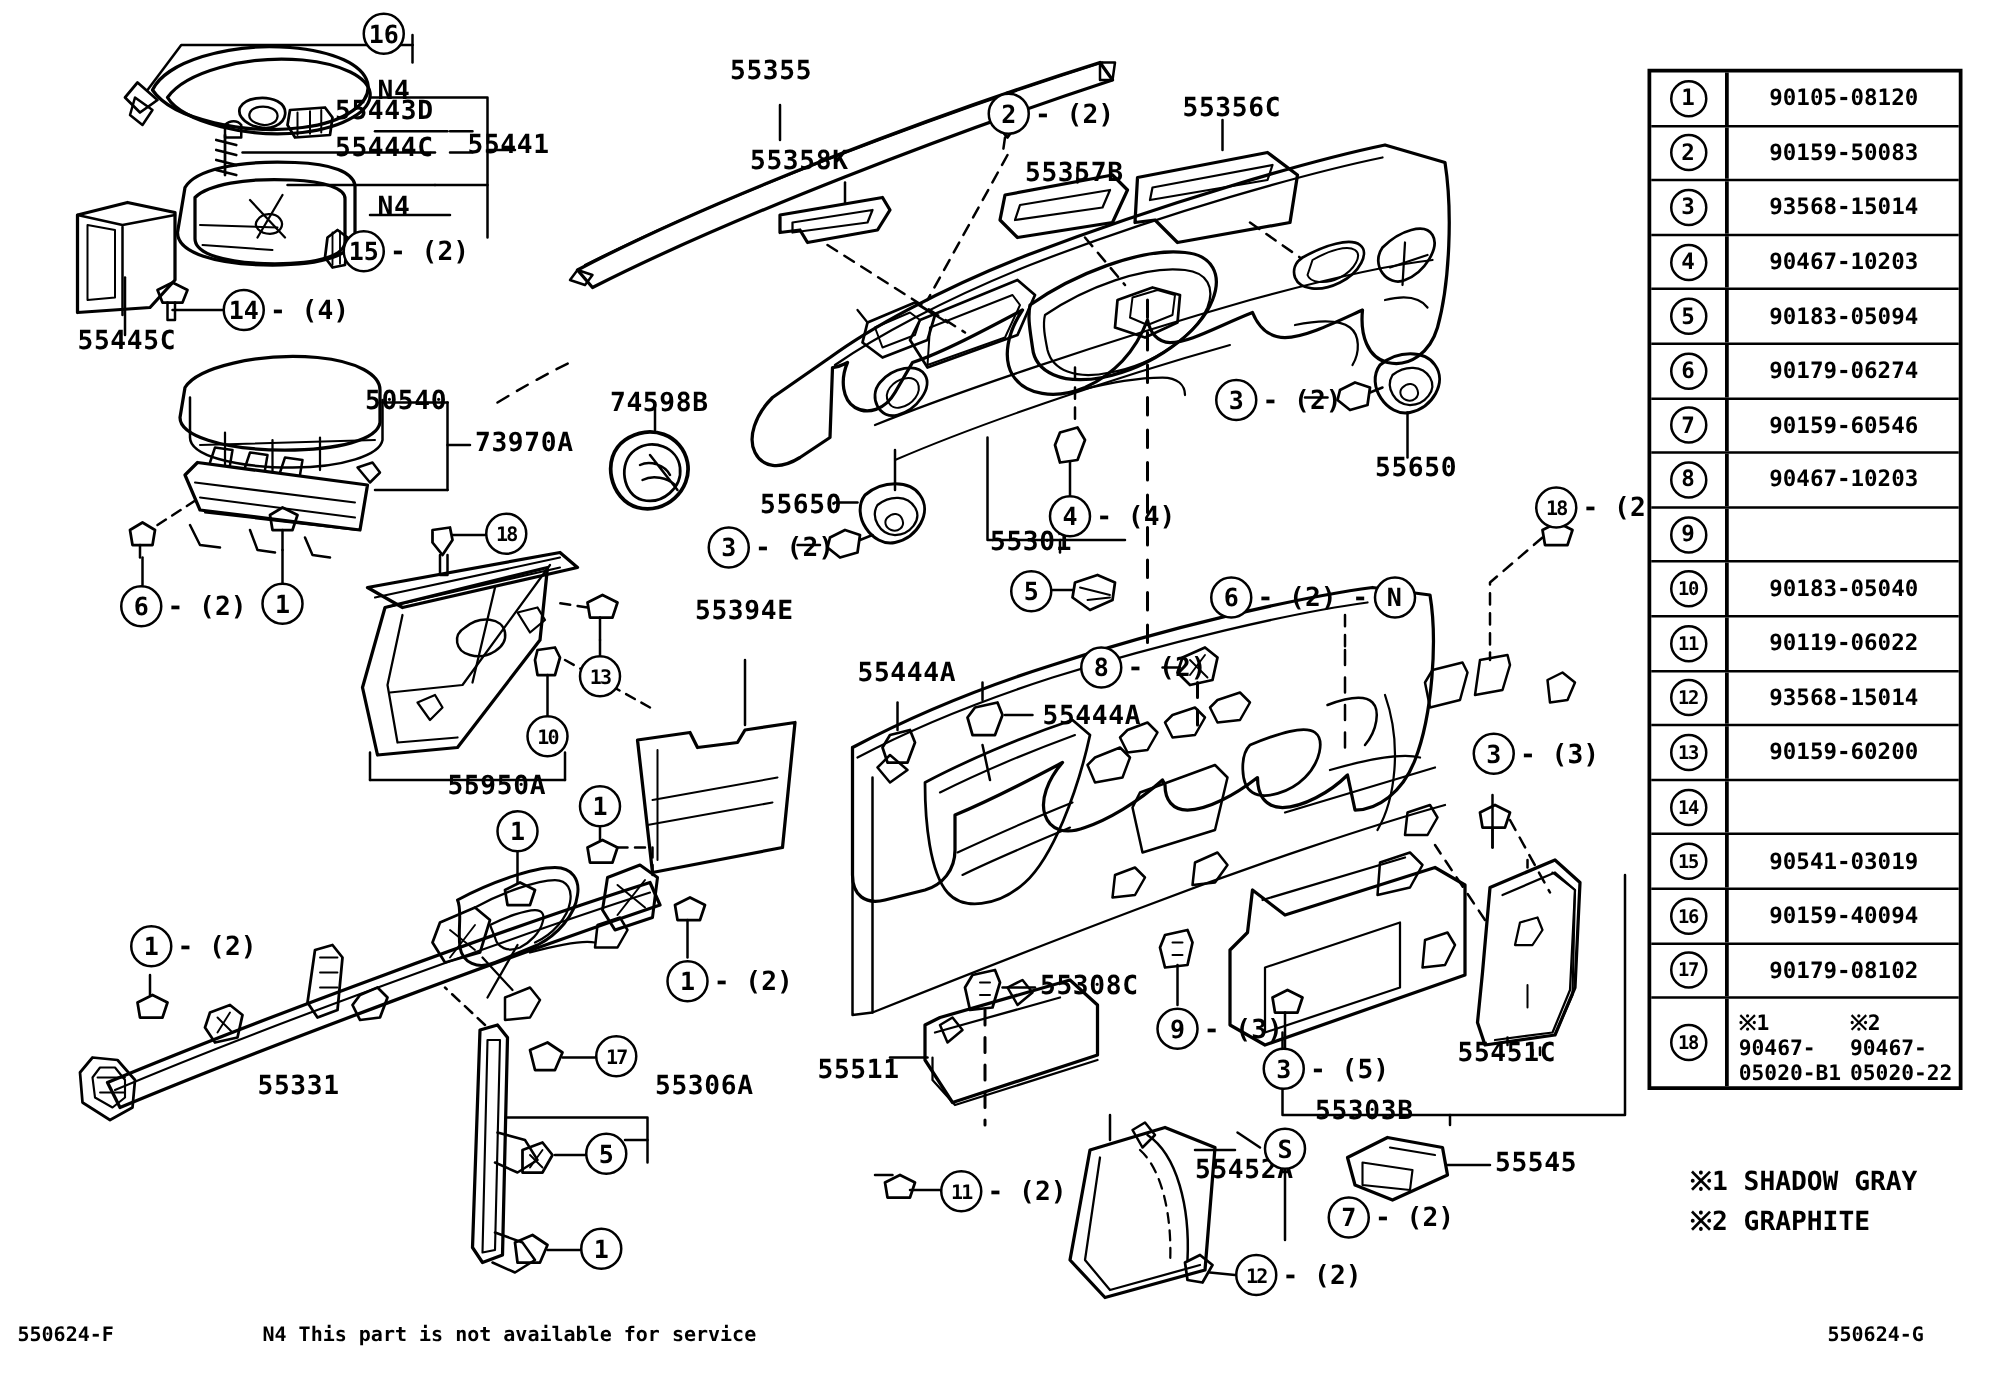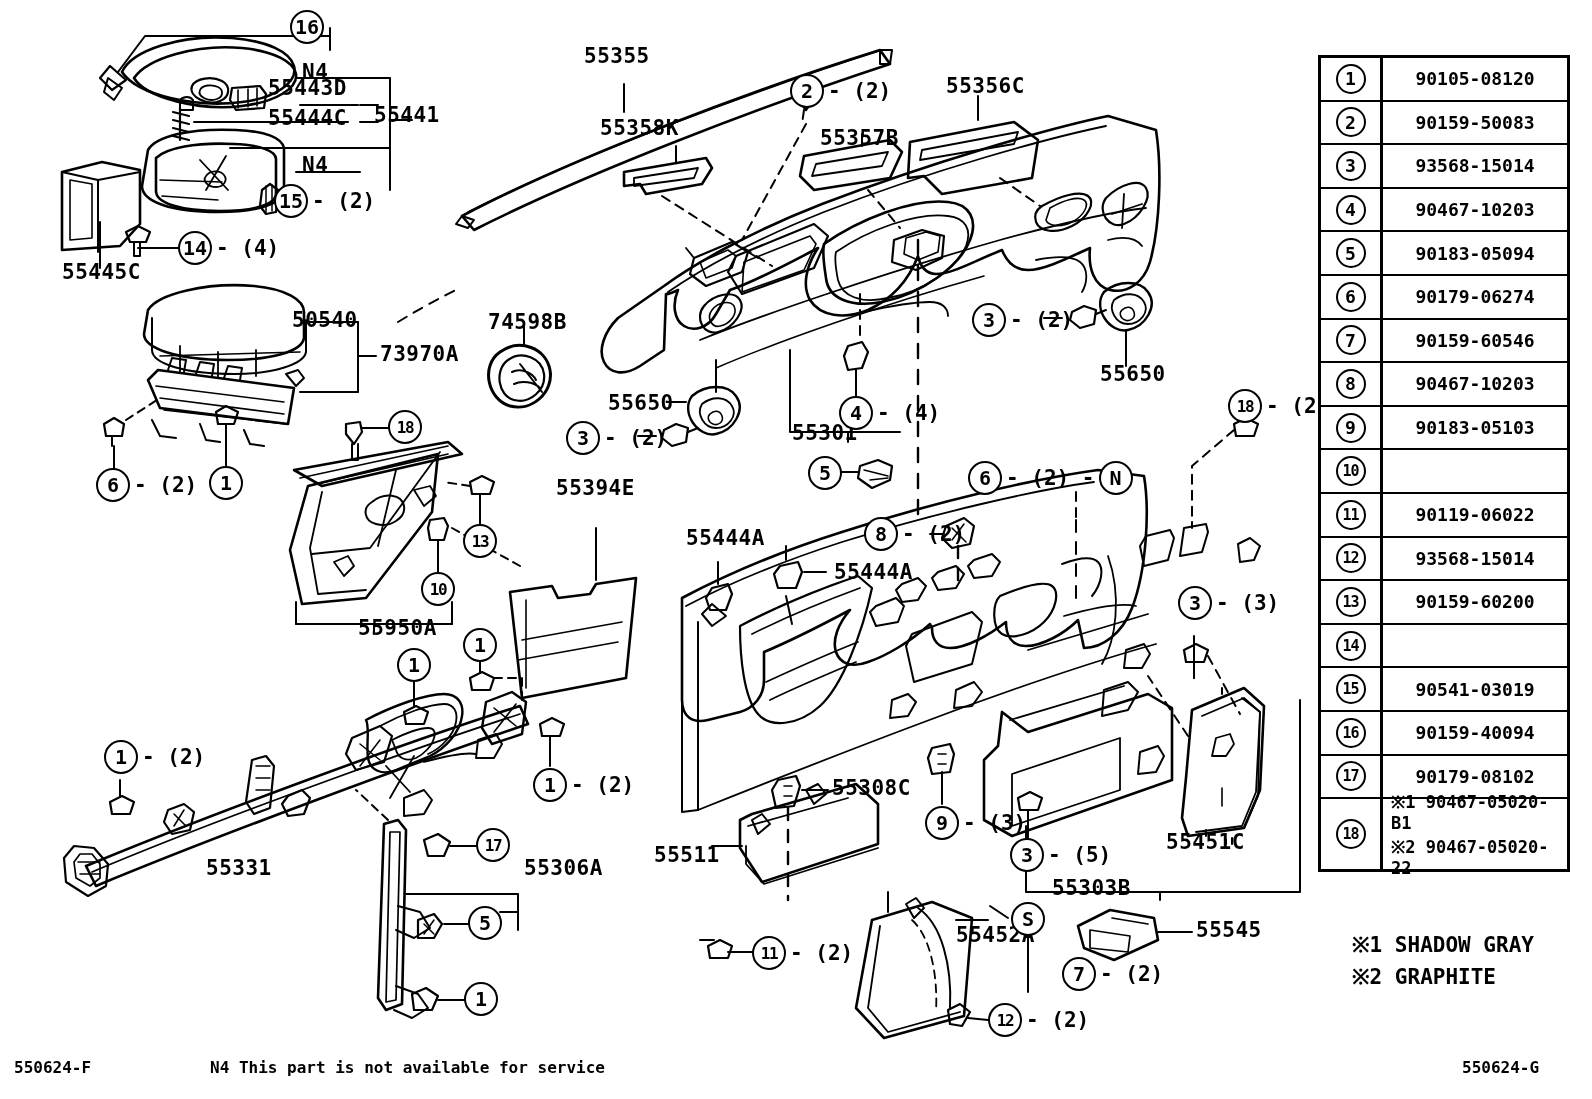--- a/index.html
+++ b/index.html
@@ -12,21 +12,21 @@
   .foot{position:absolute;font-weight:bold;font-size:16px;white-space:nowrap;}
   
   #tbl{position:absolute;left:1318px;top:55px;width:252px;border:3px solid #000;
        box-sizing:border-box;background:#fff;}
   #tbl .row{display:flex;border-bottom:2px solid #000;height:43.6px;box-sizing:border-box;}
   #tbl .row:last-child{border-bottom:none;height:70px;}
   #tbl .c-num{width:62px;border-right:3px solid #000;display:flex;align-items:center;
               justify-content:center;box-sizing:border-box;}
   #tbl .c-val{flex:1;display:flex;align-items:center;justify-content:center;
               font-weight:bold;font-size:18px;letter-spacing:0px;box-sizing:border-box;}
-  #tbl .c-val.two{flex-direction:column;justify-content:center;gap:2px;font-size:17px;align-items:center;padding-left:8px;}
+  #tbl .c-val.two{flex-direction:row;justify-content:center;gap:2px;font-size:17px;align-items:flex-end;padding-left:8px;}
   .cnum{display:inline-flex;align-items:center;justify-content:center;
         width:30px;height:30px;border:2.5px solid #000;border-radius:50%;
         font-weight:bold;font-size:18px;box-sizing:border-box;background:#fff;}
   .cnum.n2{font-size:15px;letter-spacing:-1px;}
   
   .callout{position:absolute;display:flex;align-items:center;gap:4px;
            font-weight:bold;font-size:21px;white-space:nowrap;}
   .circ{display:inline-flex;align-items:center;justify-content:center;
         width:34px;height:34px;border:2.5px solid #000;border-radius:50%;
         font-weight:bold;font-size:20px;box-sizing:border-box;background:#fff;flex:0 0 auto;}
@@ -577,26 +577,26 @@
   <div class="row">
         <div class="c-num">
           <span class="cnum">8</span>
         </div>
         <div class="c-val">90467-10203</div>
       </div>
   <div class="row">
         <div class="c-num">
           <span class="cnum">9</span>
         </div>
-        <div class="c-val">90183-05103</div>
       </div>
   <div class="row">
         <div class="c-num">
           <span class="cnum n2">10</span>
         </div>
+        <div class="c-val">90183-05040</div>
       </div>
   <div class="row">
         <div class="c-num">
           <span class="cnum n2">11</span>
         </div>
         <div class="c-val">90119-06022</div>
       </div>
   <div class="row">
         <div class="c-num">
           <span class="cnum n2">12</span>

